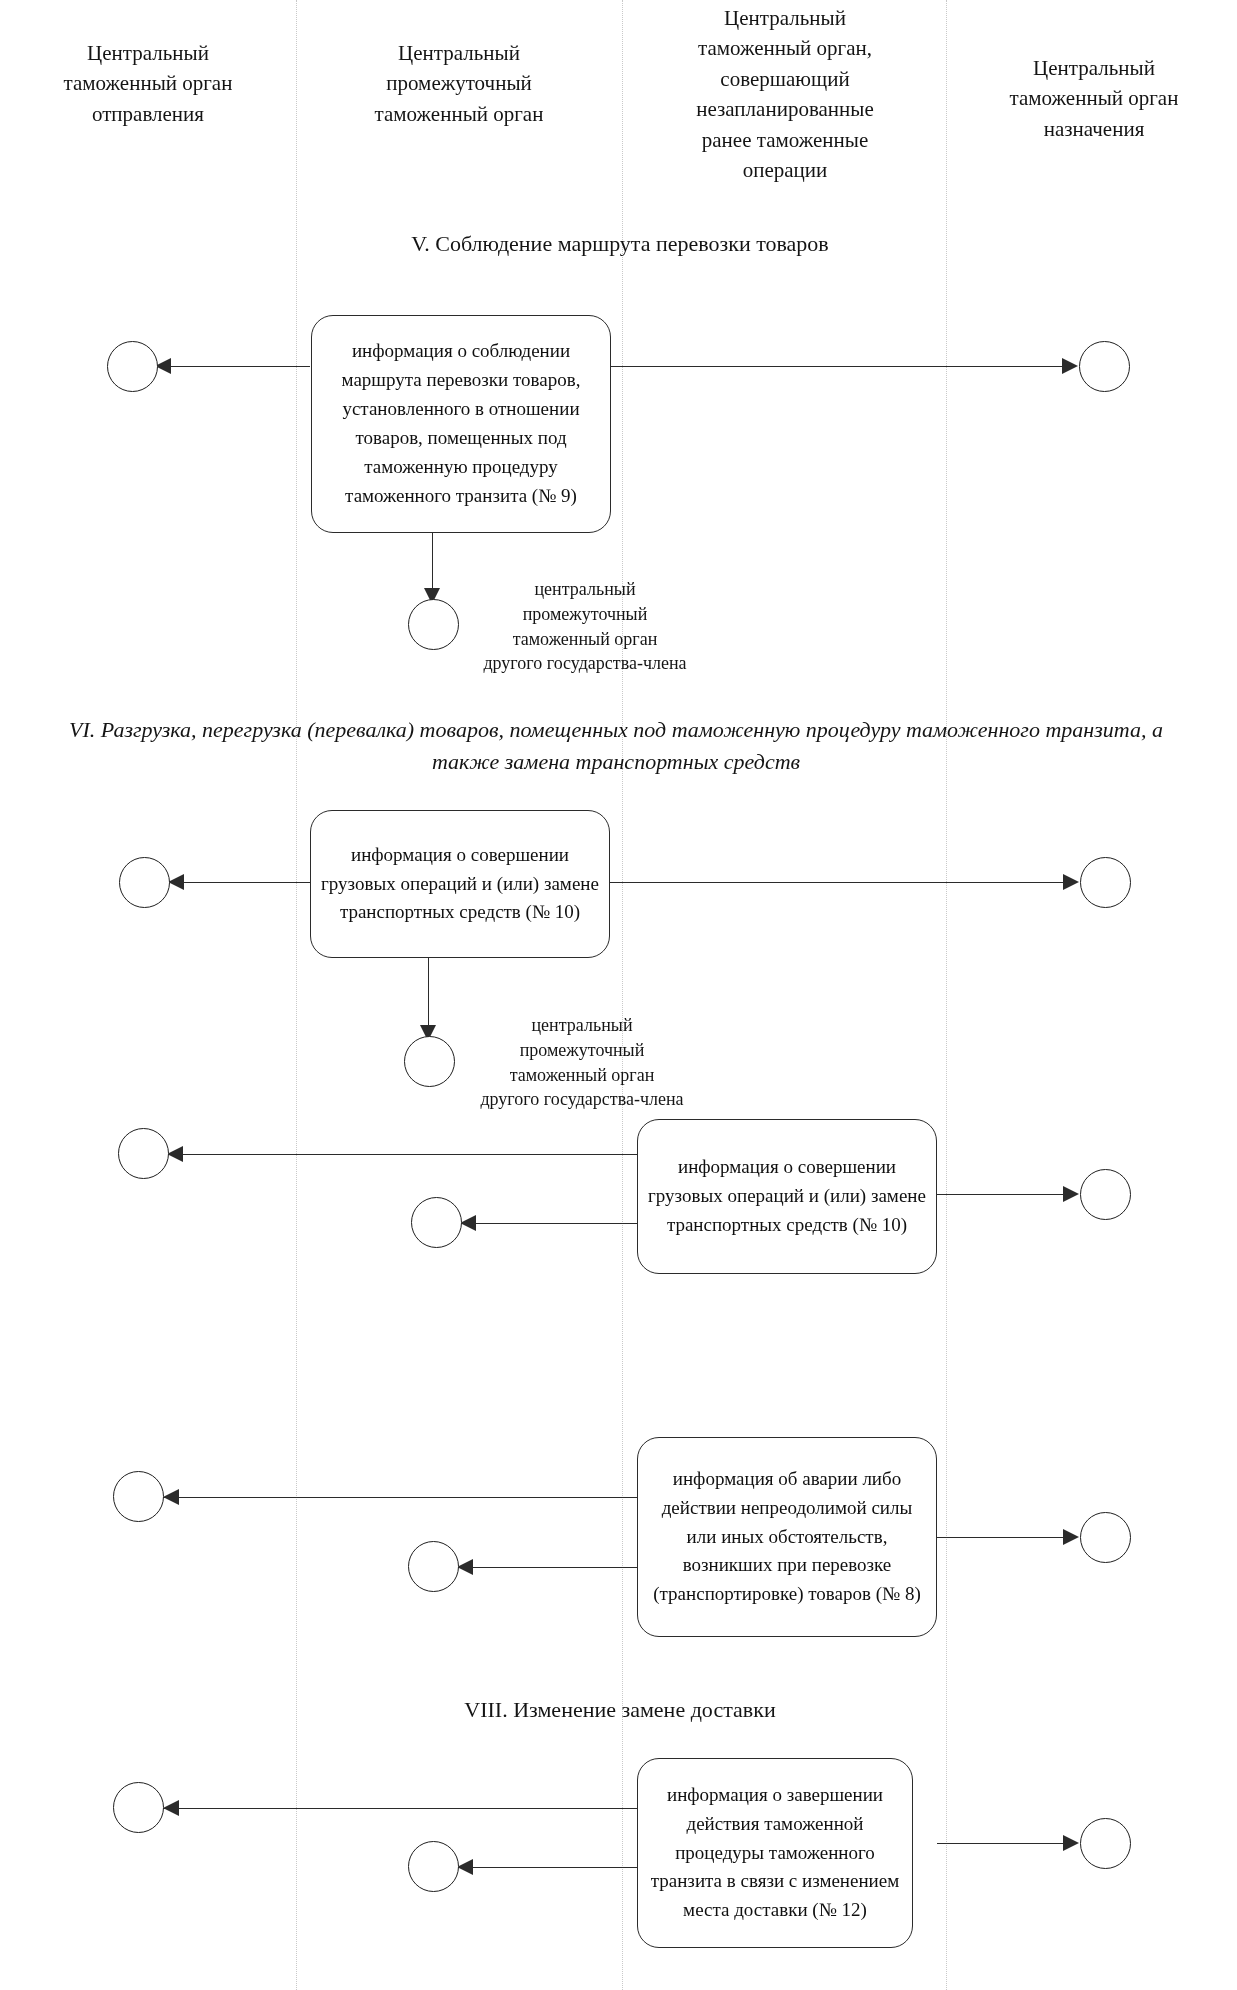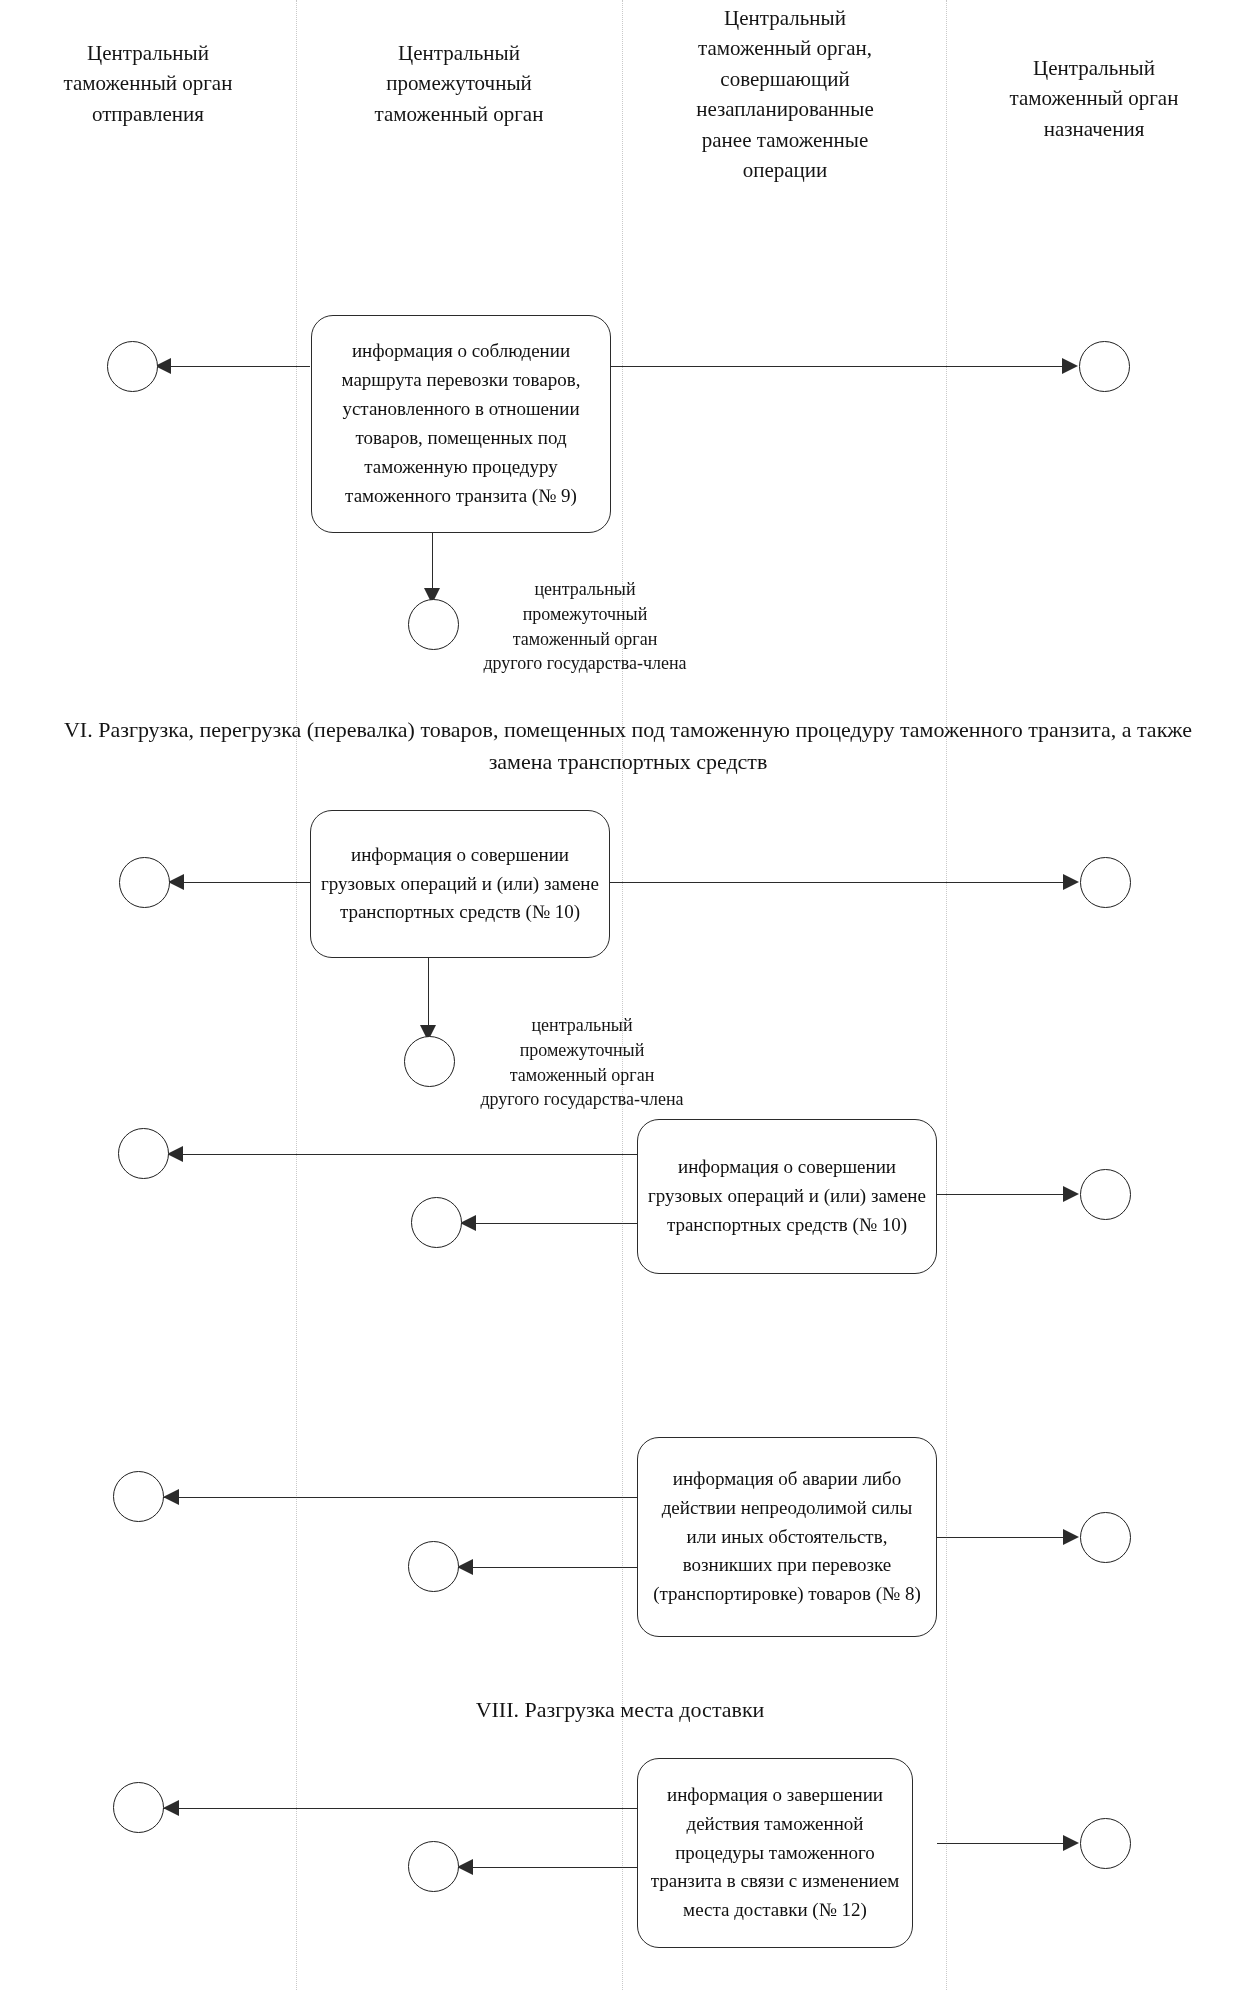--- a/index.html
+++ b/index.html
@@ -132,20 +132,23 @@
 незапланированные
 ранее таможенные
 операции</span>
   </div>
   <div class="lane-header" style="left:956px; top:53px; width:276px;">
     <span style="white-space: pre-line;">Центральный
 таможенный орган
 назначения</span>
   </div>
 
+  <div class="section-title" style="left:180px; top:228px; width:880px;">
+    <span>V. Соблюдение маршрута перевозки товаров</span>
+  </div>
 
   <div class="conn" style="left:155px; top:366px; width:155px;"></div>
   <div class="arrow arrow-left" style="left:155px; top:358px;"></div>
 
   <div class="conn" style="left:610px; top:366px; width:452px;"></div>
   <div class="arrow arrow-right" style="left:1062px; top:358px;"></div>
 
   <div class="conn-v" style="left:432px; top:521px; height:74px;"></div>
   <div class="arrow arrow-down" style="left:424px; top:588px;"></div>
 
@@ -157,21 +160,21 @@
     <span>информация о соблюдении маршрута перевозки товаров, установленного в отношении товаров, помещенных под таможенную процедуру таможенного транзита (№ 9)</span>
   </div>
 
   <div class="note" style="left:455px; top:577px; width:260px;">
     <span style="white-space: pre-line;">центральный
 промежуточный
 таможенный орган
 другого государства-члена</span>
   </div>
 
-  <div class="section-title" style="left:58px; top:714px; width:1140px;">
+  <div class="section-title" style="left:46px; top:714px; width:1140px;font-style:italic;">
     <span>VI. Разгрузка, перегрузка (перевалка) товаров, помещенных под таможенную процедуру таможенного транзита, а также замена транспортных средств</span>
   </div>
 
   <div class="conn" style="left:168px; top:882px; width:145px;"></div>
   <div class="arrow arrow-left" style="left:168px; top:874px;"></div>
   <div class="conn" style="left:608px; top:882px; width:455px;"></div>
   <div class="arrow arrow-right" style="left:1063px; top:874px;"></div>
 
   <div class="conn-v" style="left:428px; top:956px; height:76px;"></div>
   <div class="arrow arrow-down" style="left:420px; top:1025px;"></div>
@@ -216,21 +219,21 @@
 
   <div class="circle" style="left:113px; top:1471px; width:51px; height:51px;"></div>
   <div class="circle" style="left:408px; top:1541px; width:51px; height:51px;"></div>
   <div class="circle" style="left:1080px; top:1512px; width:51px; height:51px;"></div>
 
   <div class="node-box" style="left:637px; top:1437px; width:300px; height:200px;">
     <span>информация об аварии либо действии непреодолимой силы или иных обстоятельств, возникших при перевозке (транспортировке) товаров (№ 8)</span>
   </div>
 
   <div class="section-title" style="left:180px; top:1694px; width:880px;">
-    <span>VIII. Разгрузка места доставки</span>
+    <span>VIII. Изменение замене доставки</span>
   </div>
 
   <div class="conn" style="left:163px; top:1808px; width:475px;"></div>
   <div class="arrow arrow-left" style="left:163px; top:1800px;"></div>
   <div class="conn" style="left:457px; top:1867px; width:181px;"></div>
   <div class="arrow arrow-left" style="left:457px; top:1859px;"></div>
   <div class="conn" style="left:937px; top:1843px; width:126px;"></div>
   <div class="arrow arrow-right" style="left:1063px; top:1835px;"></div>
 
   <div class="circle" style="left:113px; top:1782px; width:51px; height:51px;"></div>

